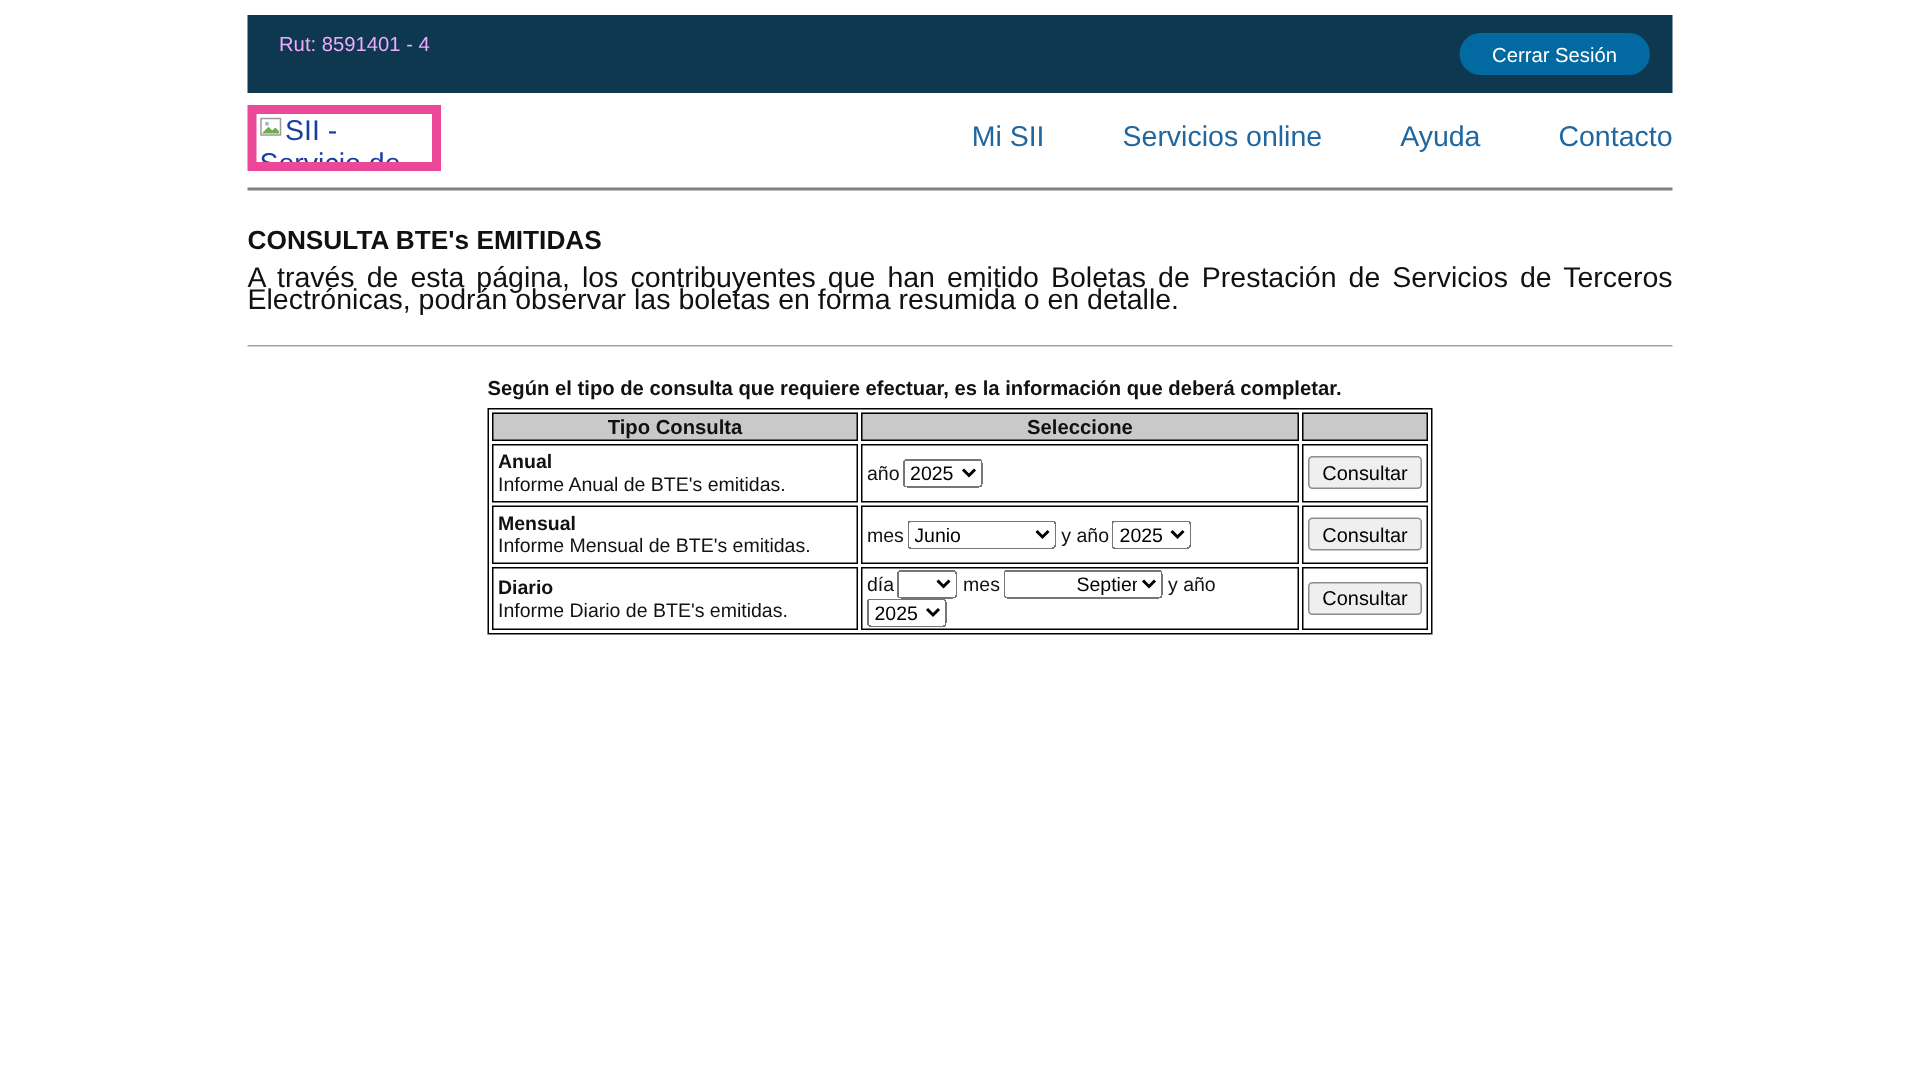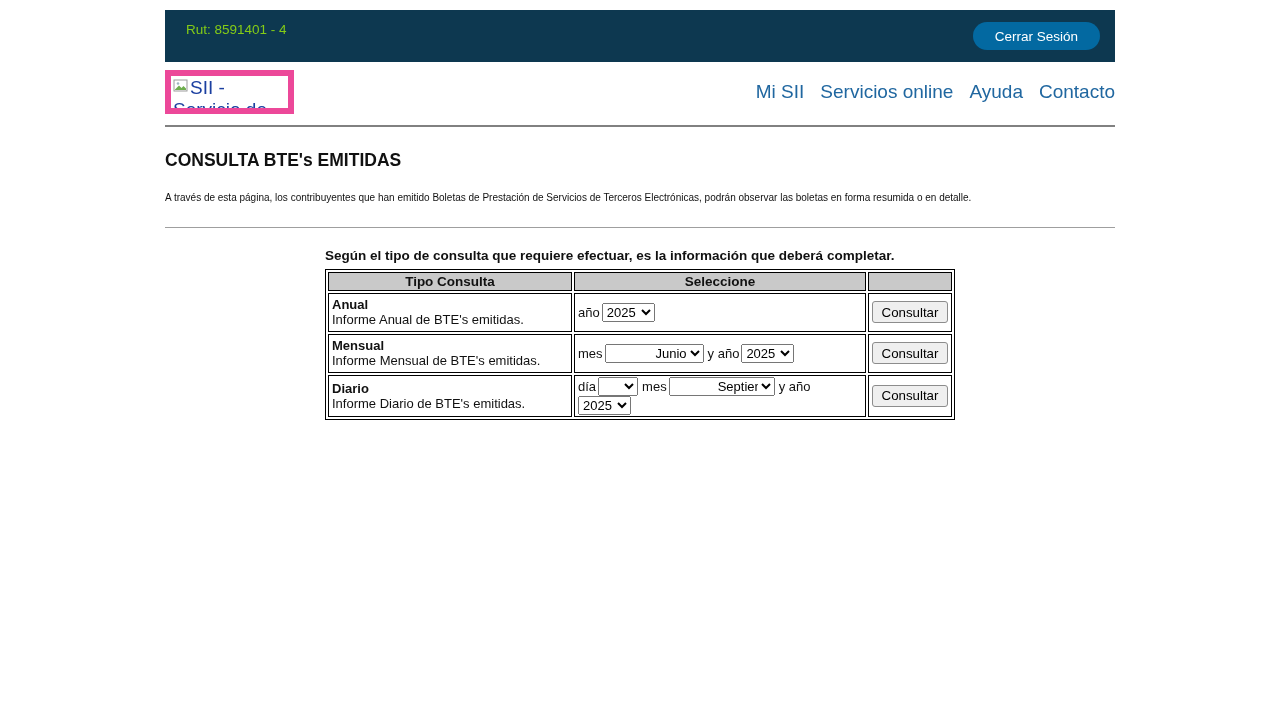--- a/index.html
+++ b/index.html
@@ -9,21 +9,21 @@
     color: #111;
     overflow: hidden;
   }
   .page { width: 950px; margin: 10px auto 0; }
 
   
   .session-bar {
     height: 52px; background: #0d3850;
     display: flex; justify-content: space-between;
   }
-  .rut { color: #84cc16; font-size: 13.5px; padding: 12px 0 0 21px; }
+  .rut { color: #f0abfc; font-size: 13.5px; padding: 12px 0 0 21px; }
   .logout-btn {
     align-self: center; margin-right: 15px;
     background: #0369a1; color: #fff;
     border: none; border-radius: 14px;
     height: 28px; padding: 0 22px;
     font-size: 13.5px; font-family: "Liberation Sans", sans-serif;
     cursor: pointer;
   }
 
   
@@ -31,28 +31,28 @@
   .logo-box {
     display: block; box-sizing: border-box;
     width: 129px; height: 44px;
     border: 6px solid #ec4899;
     overflow: hidden;
     font-size: 19px; line-height: 22px;
     color: #1b3fa0; text-decoration: none;
     padding: 1px 2px;
   }
   .logo-box .bi { display: inline-block; vertical-align: baseline; margin-right: 1px; }
-  .main-nav { display: flex; gap: 16px; }
+  .main-nav { display: flex; gap: 52px; }
   .main-nav a { color: #2067a0; text-decoration: none; font-size: 19px; }
 
   .divider-1 { border: none; border-top: 2px solid #818181; margin: 11px 0 0; }
   .divider-2 { border: none; border-top: 1px solid #9f9f9f; margin: 22px 0 0; }
 
   .page-title { font-size: 17.5px; font-weight: bold; margin: 23px 0 0; }
-  .page-desc  { font-size: 10px; line-height: 15px; text-align: justify; margin: 19px 0 0; }
+  .page-desc  { font-size: 19px; line-height: 15px; text-align: justify; margin: 7px 0 0; }
 
   .consulta { width: 630px; margin: 20px auto 0; }
   .instruction { font-size: 13.5px; font-weight: bold; line-height: 15.5px; text-align: justify; margin: 16px 0 5px; }
 
   table.consulta-table {
     width: 630px; box-sizing: border-box;
     border: 1px solid #000; border-spacing: 2px; border-collapse: separate;
     font-size: 13px;
   }
   .consulta-table th {
@@ -61,21 +61,21 @@
   }
   .consulta-table td { border: 1px solid #000; padding: 1px 3px; height: 35px; vertical-align: middle; }
   .col-tipo { width: 236px; }
   .col-action { width: 72px; text-align: center; padding: 1px 2px; }
   .tname { font-weight: bold; line-height: 15px; }
   .tdesc { line-height: 15px; }
   .sel-cell { padding-left: 4px; }
   .sel-cell .lbl { margin-right: 2px; }
   .sel-cell select { font-size: 13px; font-family: "Liberation Sans", sans-serif; margin-right: 4px; }
   .w-year  { width: 53px; }
-  .w-month-mensual { width: 99px; text-align: right; }
+  .w-month-mensual { width: 99px; }
   .w-day   { width: 40px; padding-left: 27px; }
   .w-month-diario  { width: 106px; padding-left: 44px; }
   .consultar-btn {
     width: 76px; height: 22px;
     font-size: 13.3px; font-family: "Liberation Sans", sans-serif;
     background: #efefef; color: #000;
     border: 1px solid #8c8c8c; border-radius: 3px;
     cursor: pointer;
   }
 </style>

